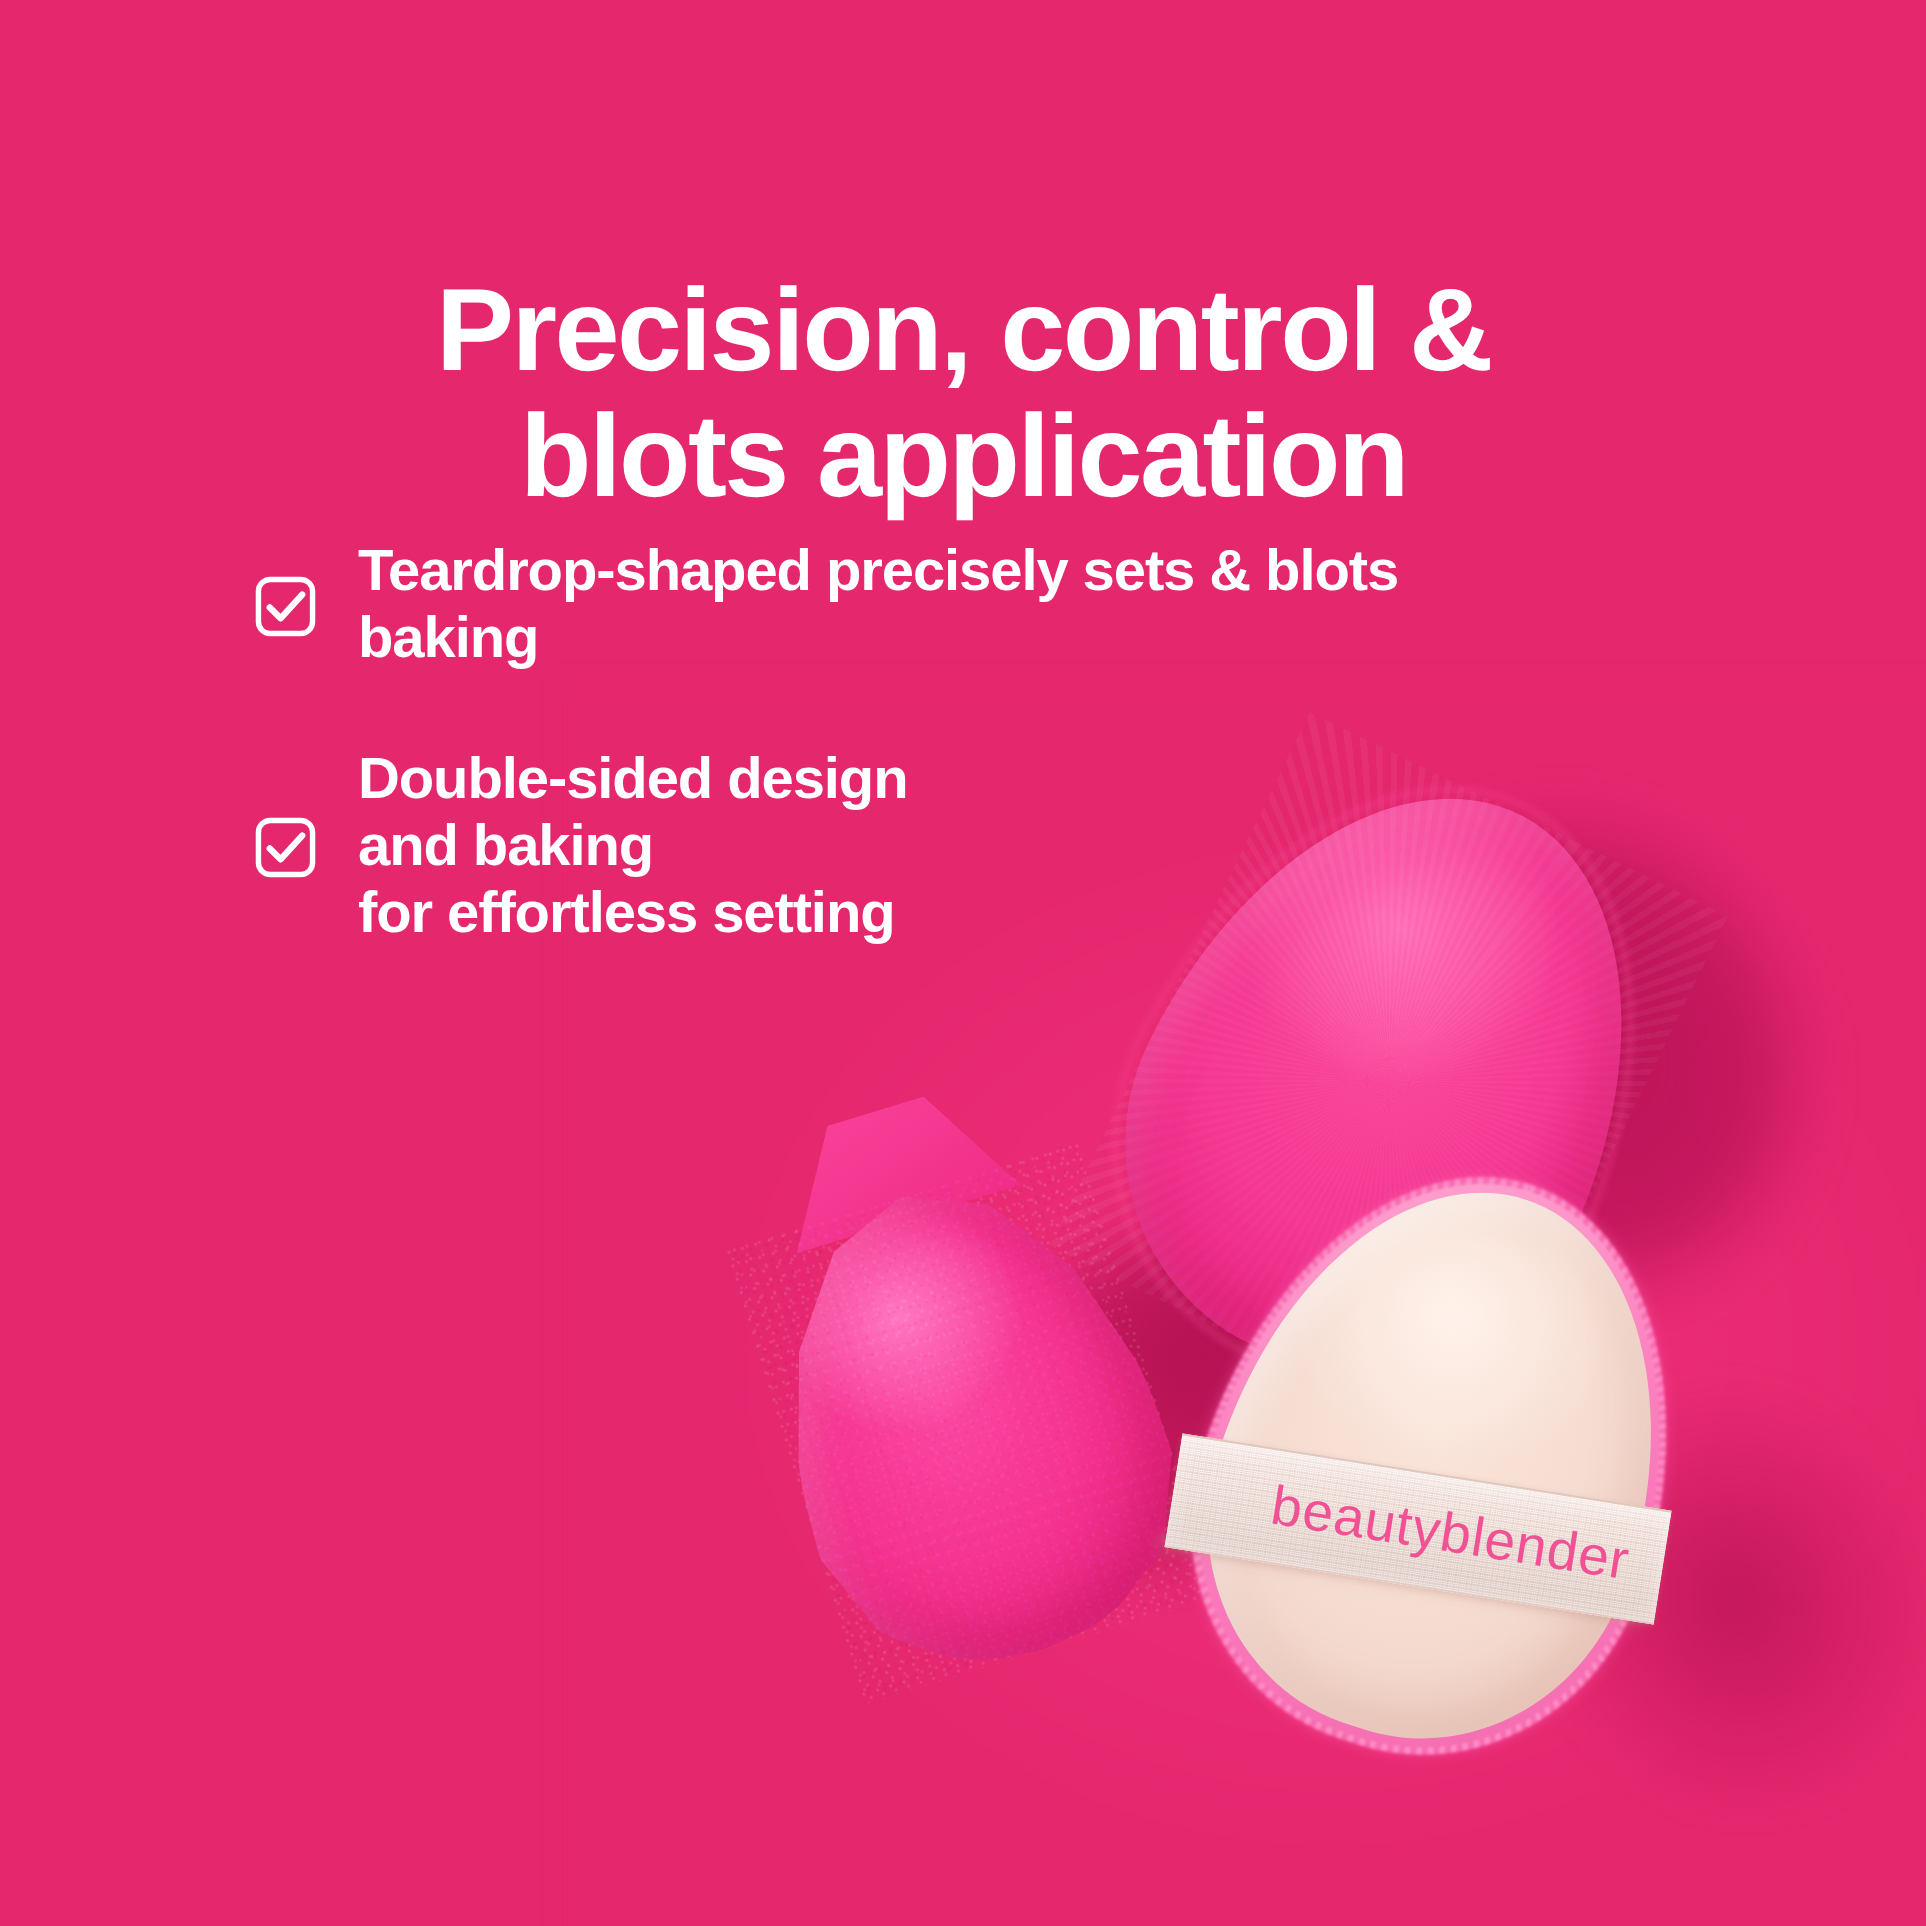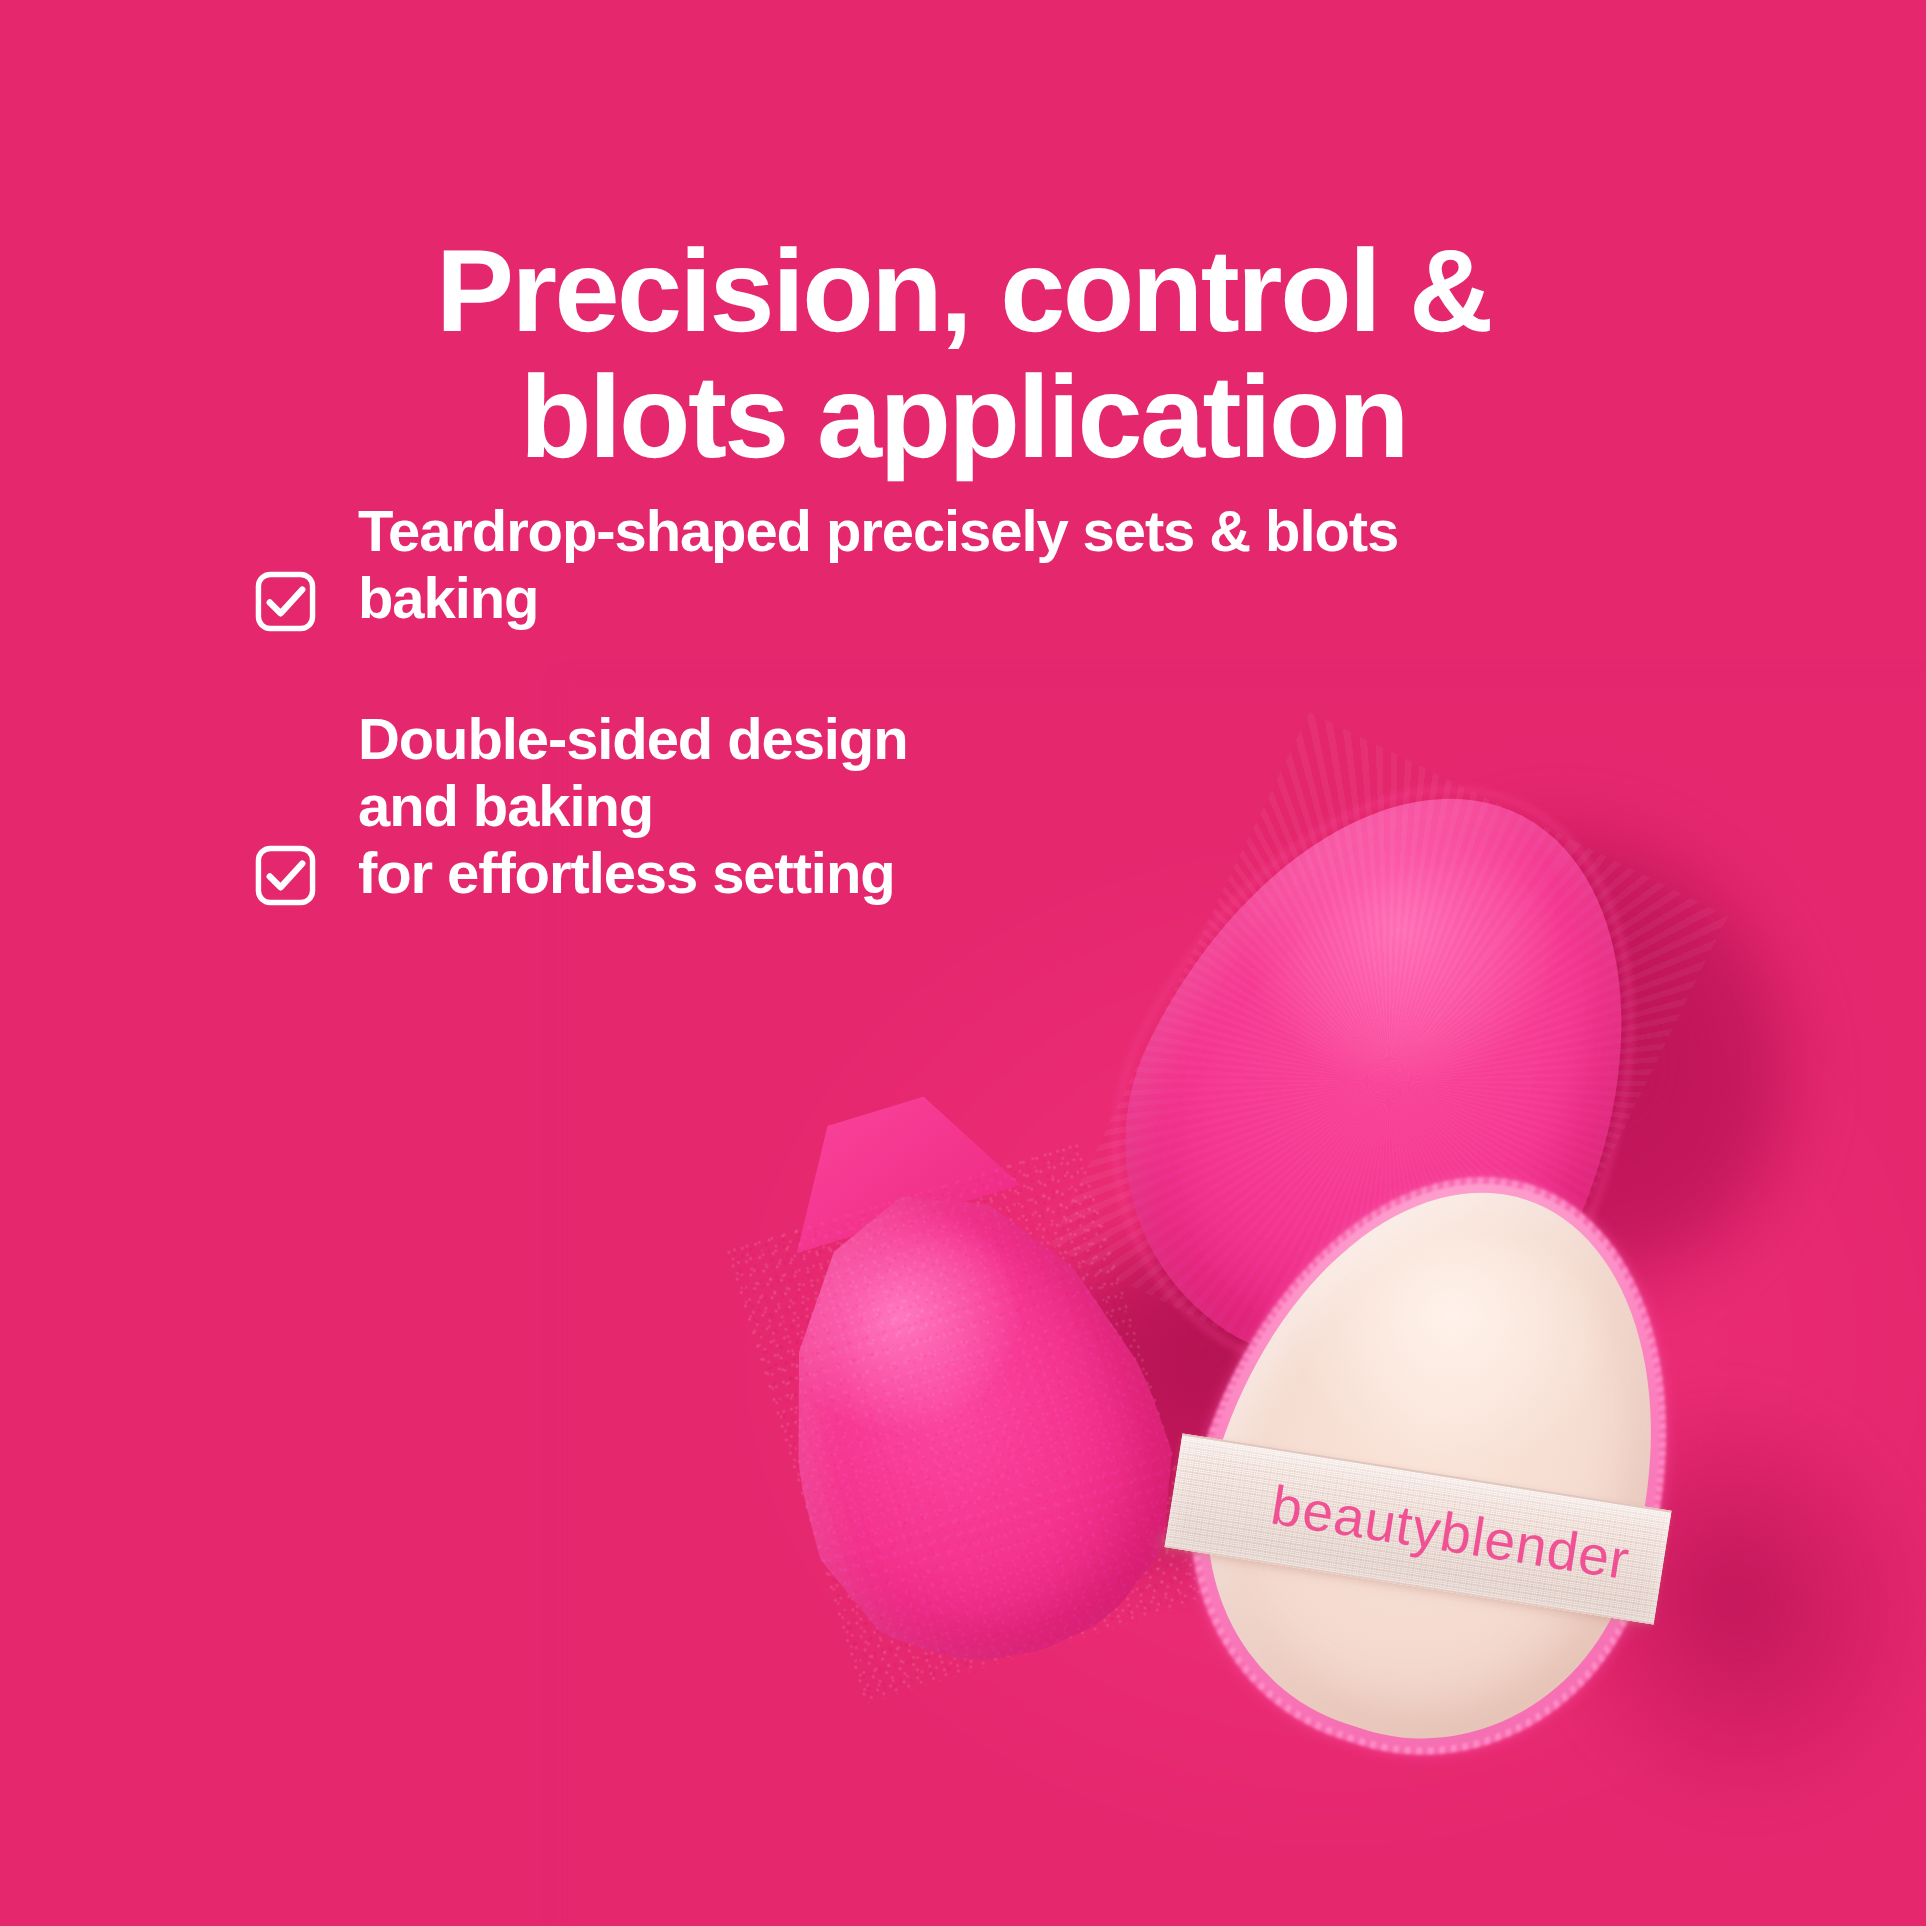--- a/index.html
+++ b/index.html
@@ -172,41 +172,41 @@
   }
   
   .band-shadow{
     position:absolute;left:-34px;top:392px;width:495px;height:26px;
     transform:rotate(-9deg);
     background:linear-gradient(180deg, rgba(190,140,125,.28), rgba(190,140,125,0));
     filter:blur(5px);
   }
 
   
-  .content{position:absolute;inset:0;}
+  .content{position:absolute;inset:0;margin-top:39px;}
 
   .headline{
     position:absolute;left:0;right:0;top:150px;
     text-align:center;
     color:#ffffff;
     font-size:117px;
     line-height:1.07;
     font-weight:700;
     letter-spacing:-2.5px;
     padding:0 158px;
     font-family:"Liberation Sans", sans-serif;
     text-rendering:geometricPrecision;
   }
   .headline .l{display:block;}
 
   .bullets{
     position:absolute;left:255px;top:497px;width:1297px;
   }
   .bullet{
-    display:flex;align-items:flex-end;gap:42px;
+    display:flex;align-items:center;gap:42px;
     margin-bottom:73px;
   }
   .bullet:last-child{margin-bottom:0;}
   .cbox{flex:0 0 auto;width:61px;height:61px;margin-top:6px;}
   .cbox svg{display:block;width:61px;height:61px;}
   .btext{
     color:#ffffff;
     font-size:58px;
     line-height:1.16;
     font-weight:700;

